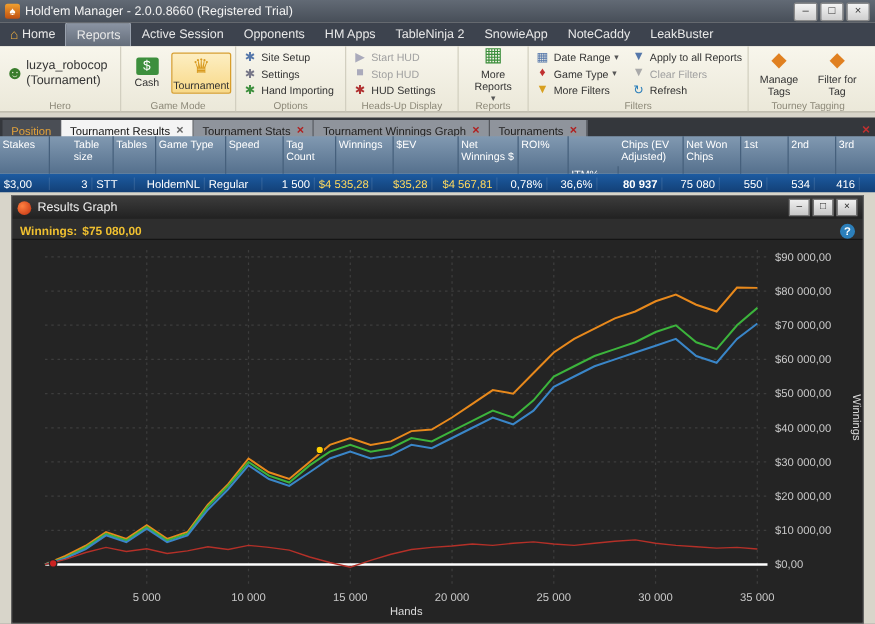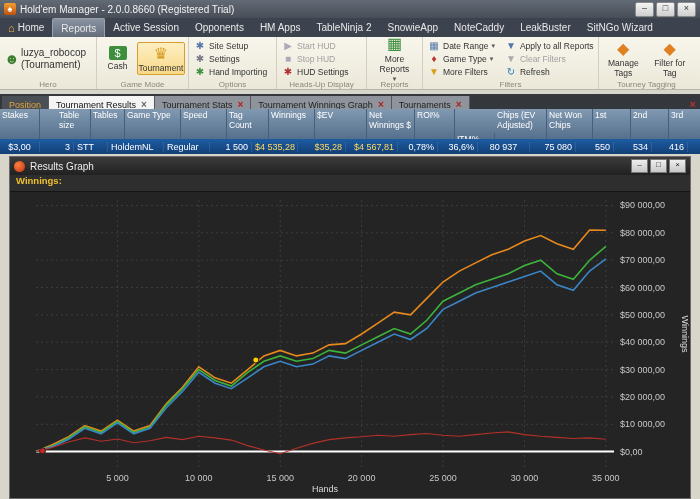--- a/index.html
+++ b/index.html
@@ -74,21 +74,21 @@
   
   .gwin{position:absolute;left:9px;top:156px;width:682px;height:343px;background:#242424;
     border:1px solid #6a6a6a;box-sizing:border-box;display:flex;flex-direction:column;}
   .gtitle{height:18px;background:linear-gradient(#3c3c3c,#212121);color:#ededed;font-size:10px;
     display:flex;align-items:center;gap:5px;padding:0 4px;}
   .gwin-ic{width:11px;height:11px;border-radius:50%;background:radial-gradient(circle at 35% 35%,#ff8040,#c03010);}
   .gbtns{margin-left:auto;display:flex;gap:2px;}
   .gbtn{width:15px;height:12px;background:linear-gradient(#efefef,#c8c8c8);border:1px solid #777;
     color:#222;font-size:8px;line-height:10px;text-align:center;}
   .ginfo{height:16px;background:#2e2e2e;border-bottom:1px solid #141414;display:flex;
-    align-items:flex-start;gap:4px;padding:0 6px;font-size:9.5px;flex-direction:column;}
+    align-items:flex-end;gap:4px;padding:0 6px;font-size:9.5px;}
   .ginfo .lab{color:#f0c030;font-weight:bold;}
   .ginfo .val{color:#f0c030;font-weight:bold;}
   .help-ic{margin-left:auto;width:12px;height:12px;border-radius:50%;background:#2c7fba;color:#fff;
     font-size:9px;font-weight:bold;display:flex;align-items:center;justify-content:center;}
   .gchart{flex:1;position:relative;background:#242424;}
   .gchart svg{position:absolute;left:0;top:0;font-family:"Liberation Sans",sans-serif;}
 </style>
 </head>
 <body>
 
@@ -124,23 +124,20 @@
         <span>TableNinja 2</span>
       </div>
       <div class="menu-tab">
         <span>SnowieApp</span>
       </div>
       <div class="menu-tab">
         <span>NoteCaddy</span>
       </div>
       <div class="menu-tab">
         <span>LeakBuster</span>
-      </div>
-      <div class="menu-tab">
-        <span>SitNGo Wizard</span>
       </div>
     </div>
 </div>
 
 <div class="band ribbon">
 
   <div class="rgroup" style="width:97px">
     <div class="rgc">
       <span class="ic hero-ic">☻</span>
       <div class="hero-text">
@@ -302,32 +299,32 @@
     <div class="gh-cell" style="flex: 0 0 48px;">Net Winnings $</div>
     <div class="gh-cell" style="flex: 0 0 40px;">ROI%</div>
     <div class="gh-cell" style="flex: 0 0 40px; margin-top: 24px;">ITM%</div>
     <div class="gh-cell" style="flex: 0 0 52px;">Chips (EV Adjusted)</div>
     <div class="gh-cell" style="flex: 0 0 46px;">Net Won Chips</div>
     <div class="gh-cell" style="flex: 0 0 38px;">1st</div>
     <div class="gh-cell" style="flex: 0 0 38px;">2nd</div>
     <div class="gh-cell" style="flex: 0 0 36px;">3rd</div>
   </div>
 <div class="band grow">
-    <div class="gr-cell" style="flex: 0 0 40px; text-align: center;">$3,00</div>
+    <div class="gr-cell" style="flex: 0 0 40px; text-align: left;">$3,00</div>
     <div class="gr-cell" style="flex: 0 0 34px; text-align: right;">3</div>
     <div class="gr-cell" style="flex: 0 0 34px; text-align: left;">STT</div>
-    <div class="gr-cell" style="flex: 0 0 56px; text-align: left;">HoldemNL</div>
+    <div class="gr-cell" style="flex: 0 0 56px; text-align: right;">HoldemNL</div>
     <div class="gr-cell" style="flex: 0 0 46px; text-align: left;">Regular</div>
     <div class="gr-cell" style="flex: 0 0 42px; text-align: right;">1 500</div>
     <div class="gr-cell money" style="flex: 0 0 46px; text-align: right;">$4 535,28</div>
     <div class="gr-cell money" style="flex: 0 0 48px; text-align: right;">$35,28</div>
     <div class="gr-cell money" style="flex: 0 0 52px; text-align: right;">$4 567,81</div>
     <div class="gr-cell" style="flex: 0 0 40px; text-align: right;">0,78%</div>
     <div class="gr-cell" style="flex: 0 0 40px; text-align: right;">36,6%</div>
-    <div class="gr-cell" style="flex: 0 0 52px; text-align: center;">80 937</div>
+    <div class="gr-cell" style="flex: 0 0 52px; text-align: right; font-weight: bold;">80 937</div>
     <div class="gr-cell" style="flex: 0 0 46px; text-align: right;">75 080</div>
     <div class="gr-cell" style="flex: 0 0 38px; text-align: right;">550</div>
     <div class="gr-cell" style="flex: 0 0 38px; text-align: right;">534</div>
     <div class="gr-cell" style="flex: 0 0 36px; text-align: right;">416</div>
   </div>
 
 <div class="band workspace"></div>
 
 <div class="gwin">
   <div class="gtitle">

